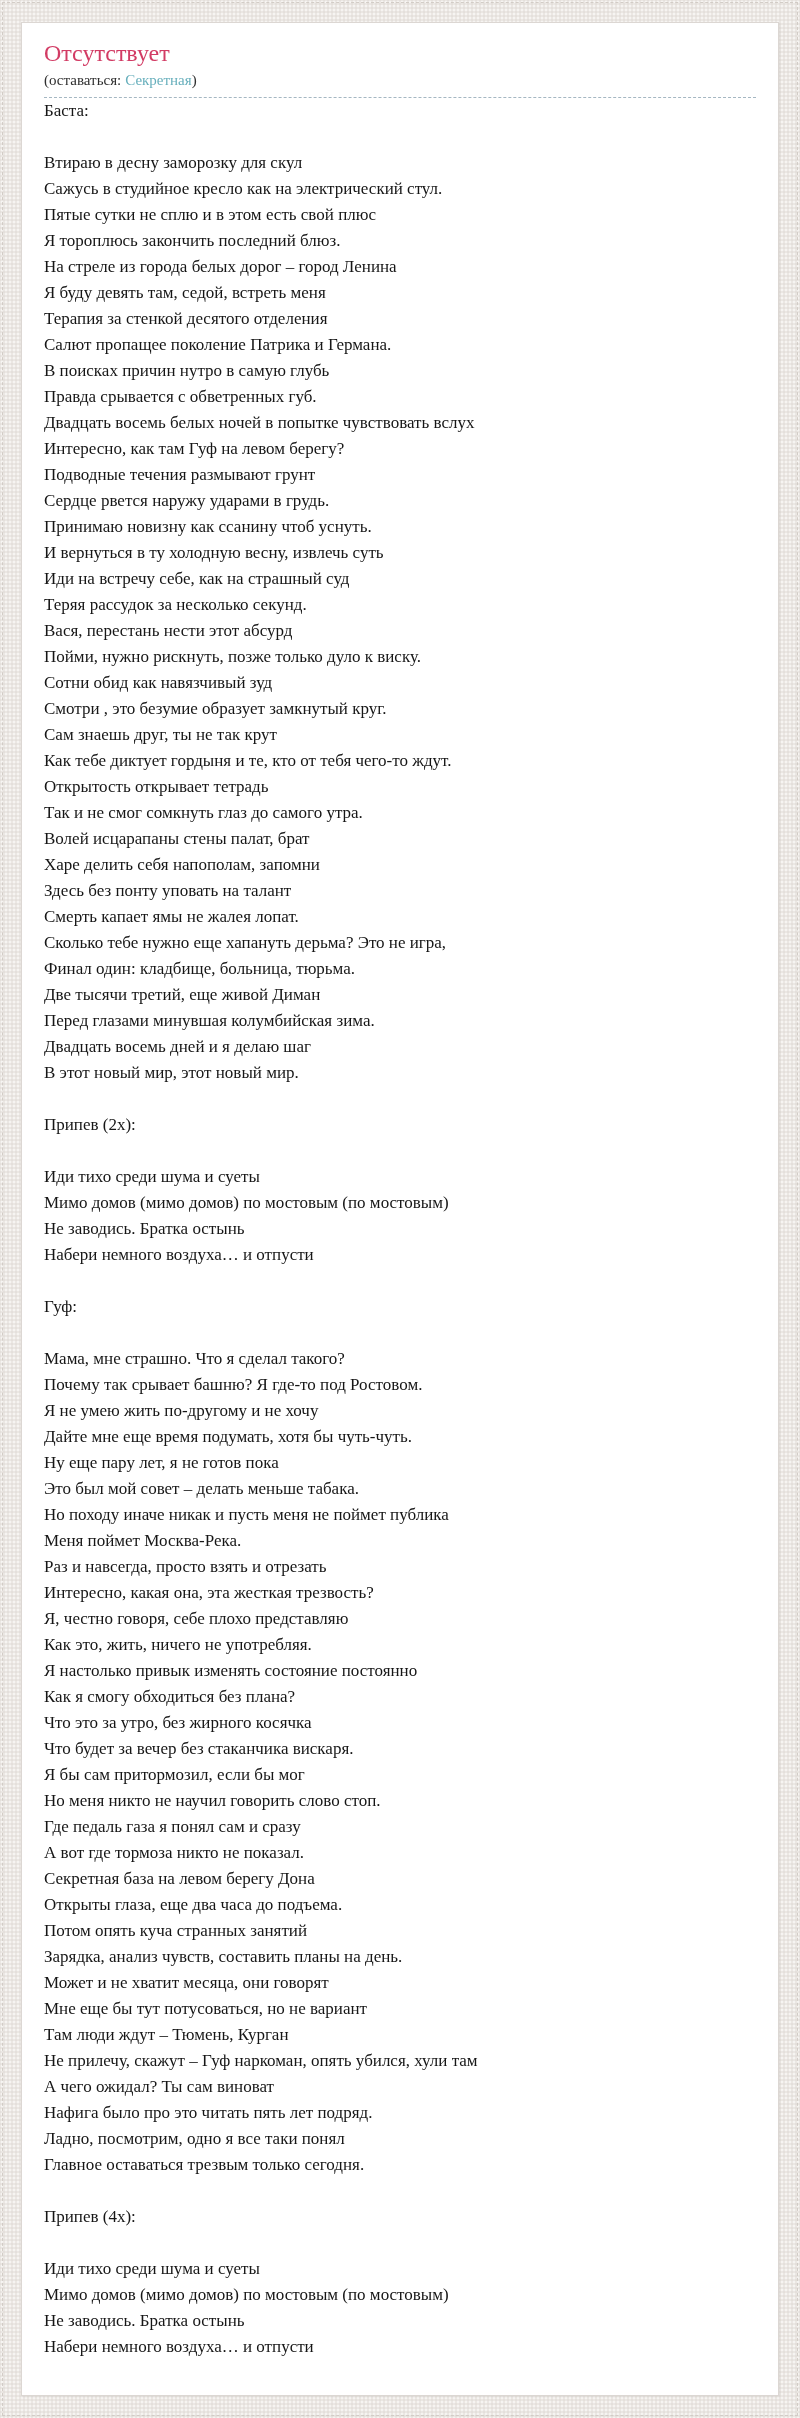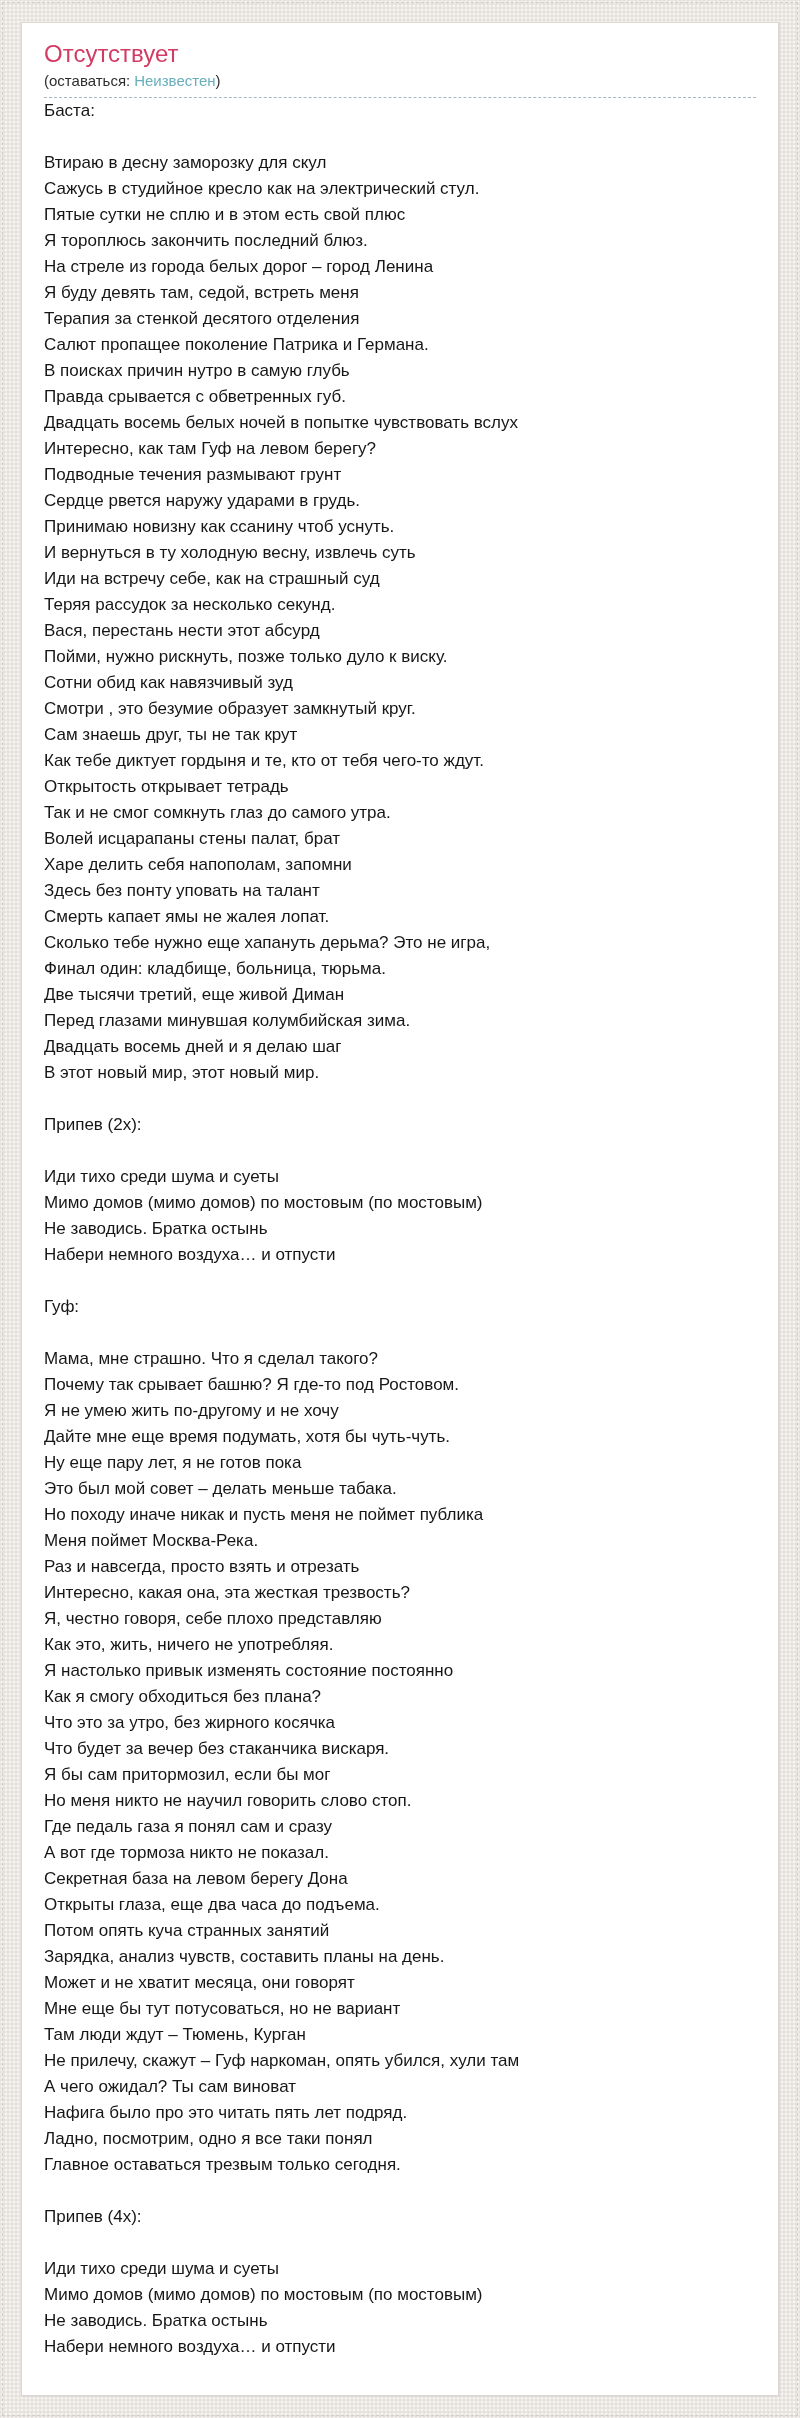--- a/index.html
+++ b/index.html
@@ -14,20 +14,21 @@
     position: relative;
     width: 800px;
     height: 2418px;
     overflow: hidden;
     background-color: #ebe7e3;
     background-image:
       radial-gradient(rgba(255,255,255,0.55) 1px, transparent 1px),
       radial-gradient(rgba(120,110,100,0.06) 1px, transparent 1px);
     background-size: 4px 4px, 4px 4px;
     background-position: 0 0, 2px 2px;
+    font-family: Liberation Serif, serif;
   }
   .stitched-frame {
     position: absolute;
     inset: 2px;
     border: 1px dashed #d2ccc6;
     pointer-events: none;
   }
   .card {
     position: absolute;
     left: 21px;
@@ -74,21 +75,21 @@
 </head>
 <body>
 
 <div class="page">
   <div class="stitched-frame"></div>
 
   <div class="card">
     <h1 class="title">Отсутствует</h1>
 
     <div class="artist-line">
-      <span>(оставаться:</span><a class="artist-link">Неизвестен</a><span>)</span>
+      <span>(оставаться:</span><a class="artist-link">Секретная</a><span>)</span>
     </div>
 
     <div class="divider"></div>
 
     <div class="lyrics">Баста:
 
 Втираю в десну заморозку для скул
 Сажусь в студийное кресло как на электрический стул.
 Пятые сутки не сплю и в этом есть свой плюс
 Я тороплюсь закончить последний блюз.

